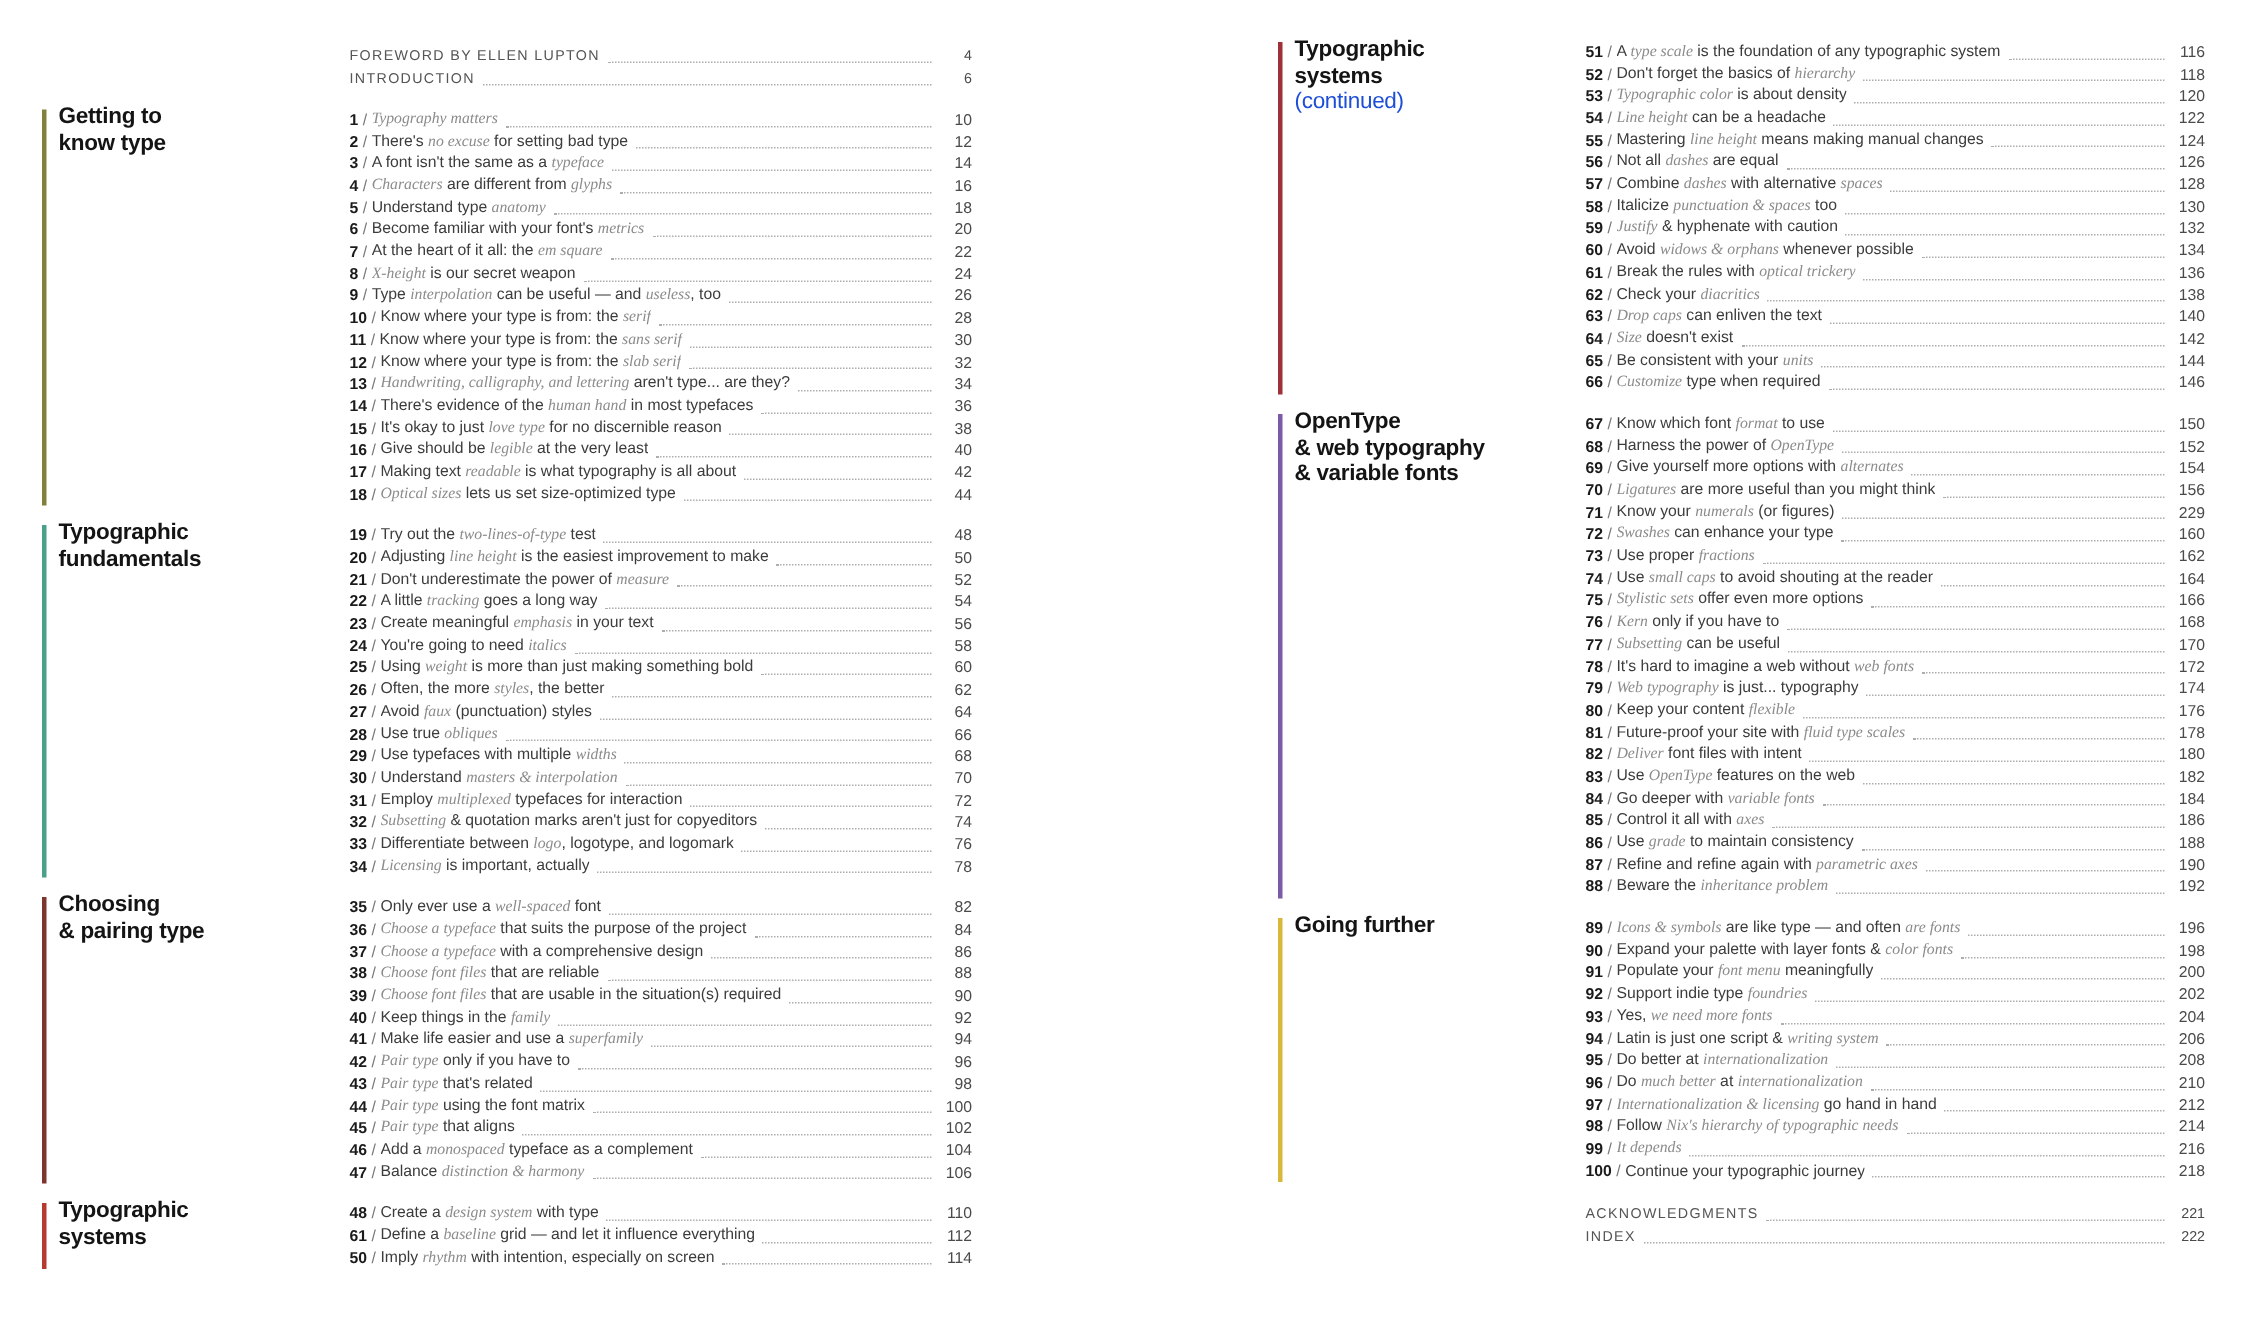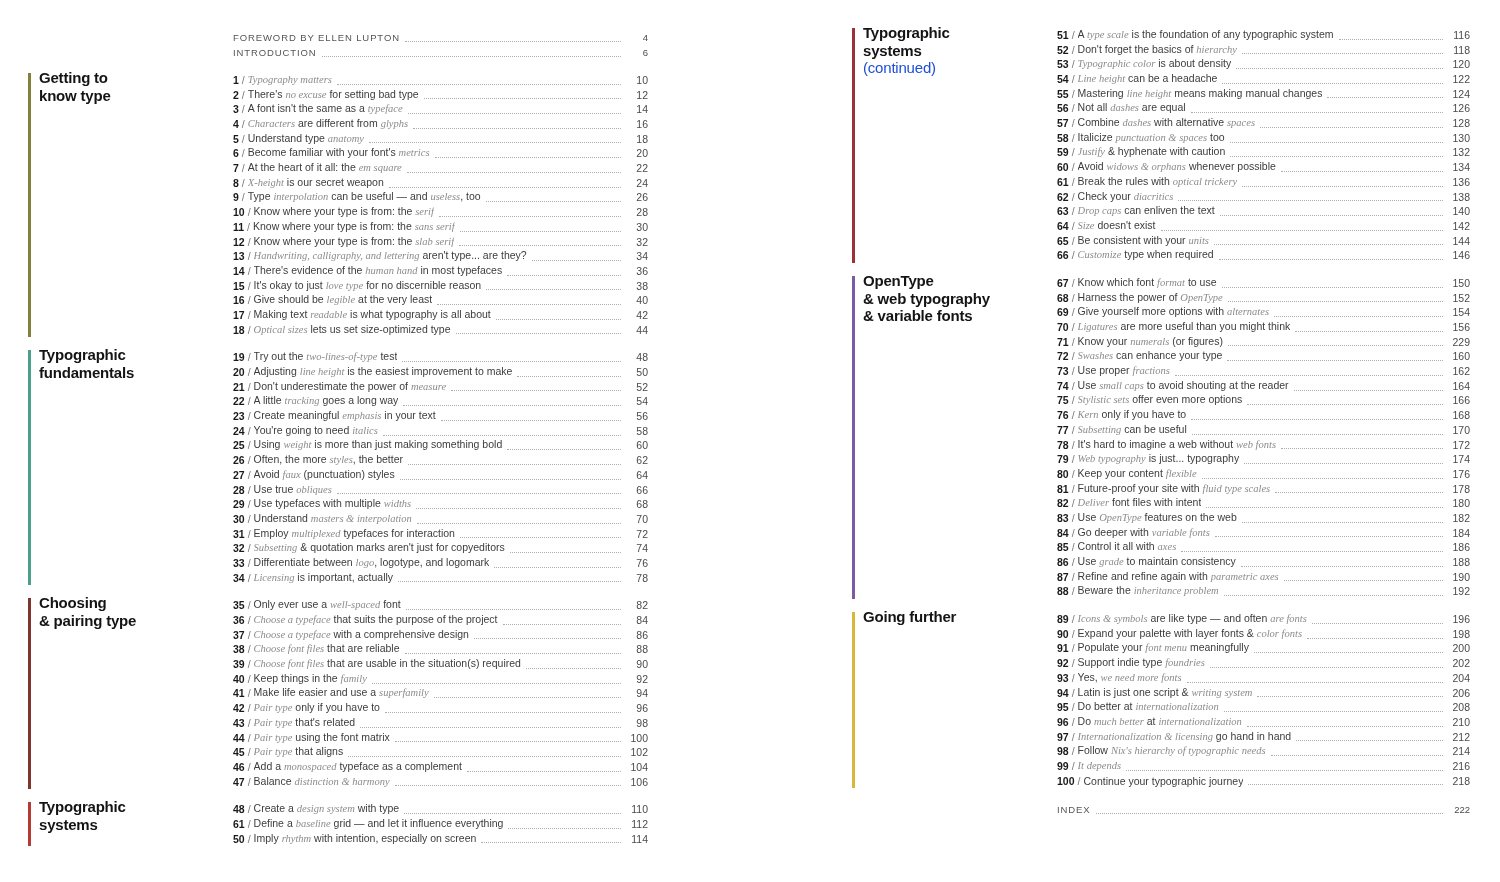--- a/index.html
+++ b/index.html
@@ -824,19 +824,24 @@
               <span class="slash">/</span>
               <span class="txt"><span>Continue your typographic journey</span></span>
               <span class="leader"></span>
               <span class="pg">218</span>
             </div>
           </div>
         </div>
       </div>
     <div class="back-matter" id="back-matter">
         <div class="matter-row">
+          <span class="mlabel">ACKNOWLEDGMENTS</span>
+          <span class="leader"></span>
+          <span class="pg">221</span>
+        </div>
+        <div class="matter-row">
           <span class="mlabel">INDEX</span>
           <span class="leader"></span>
           <span class="pg">222</span>
         </div>
       </div>
   </div>
 </div>
 
 </body></html>

